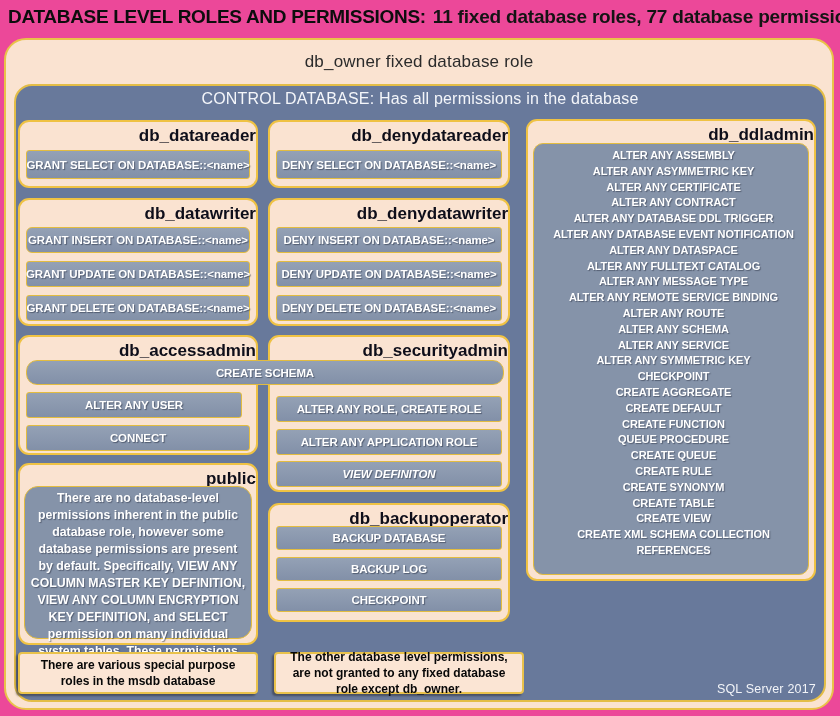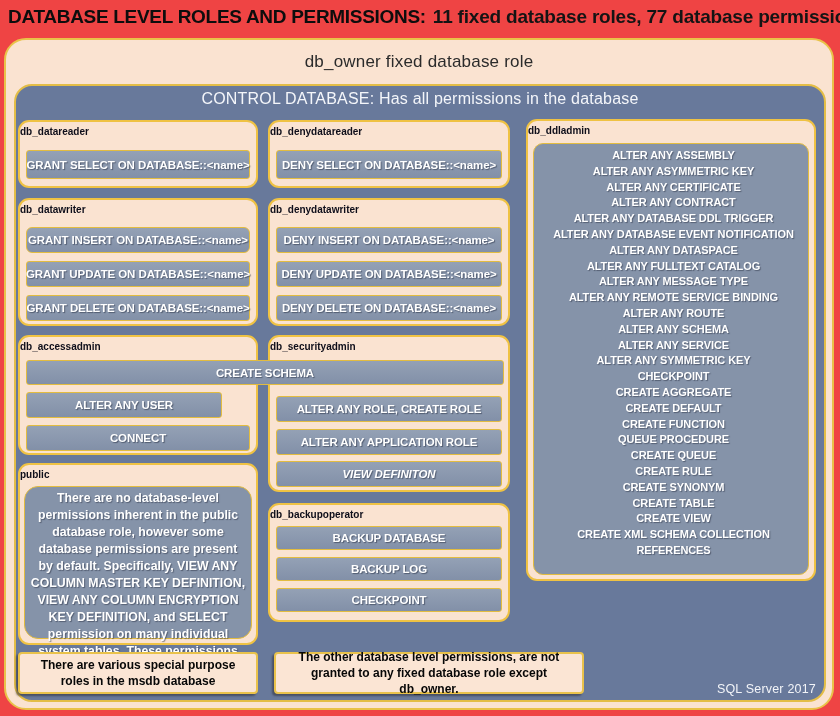--- a/index.html
+++ b/index.html
@@ -1,40 +1,40 @@
 <!DOCTYPE html>
 <html><head>
 <meta charset="utf-8">
 <style>
   * { margin:0; padding:0; box-sizing:border-box; }
   html,body { background:#ffffff; }
   body { font-family:"Liberation Sans", sans-serif; }
-  .canvas { position:relative; width:840px; height:716px; background:#ef4444; overflow:hidden; }
+  .canvas { position:relative; width:840px; height:716px; background:#ec4899; overflow:hidden; }
 
   
   .title-row { position:absolute; left:8px; top:6px; width:828px; display:flex; align-items:baseline; white-space:nowrap; }
   .title-main { font-size:19px; font-weight:700; color:#0d0d0d; letter-spacing:-0.3px; }
   .title-sub  { font-size:19px; font-weight:600; color:#141414; margin-left:7px; letter-spacing:-0.2px; }
 
   
   .outer-box { position:absolute; left:4px; top:38px; width:830px; height:672px;
                background:#fae3d1; border:2px solid #e9c249; border-radius:22px; }
   .db-owner-label { position:absolute; left:4px; top:52px; width:830px; text-align:center;
                     font-size:17px; font-weight:400; color:#2b2b2b; letter-spacing:0.2px; }
 
   
   .inner-slate { position:absolute; left:14px; top:84px; width:812px; height:618px;
                  background:#68799b; border:2px solid #e3bd46; border-radius:18px; }
   .control-header { position:absolute; left:14px; top:90px; width:812px; text-align:center;
                     font-size:16px; color:#f4f6fa; letter-spacing:0.2px; }
 
   
   .peach-box { position:absolute; background:#fae3d1; border:2px solid #efc243; border-radius:11px; }
-  .box-header { position:absolute; left:0; right:0; top:4px; text-align:left;
-                font-size:10px; font-weight:700; color:#0e0e1a; }
+  .box-header { position:absolute; left:0; right:0; top:4px; text-align:right;
+                font-size:17px; font-weight:700; color:#0e0e1a; }
 
   
   .bar { position:absolute; background:linear-gradient(#94a1b5,#8290a8); border:1.5px solid #e2bc40;
          border-radius:3px; color:#ffffff; font-weight:700; font-size:11.5px; letter-spacing:-0.1px;
          display:flex; align-items:center; justify-content:center; white-space:nowrap;
          text-shadow:1px 1px 1px rgba(35,42,60,0.55); }
 
   
   .slate-panel { position:absolute; background:#8593a9; border:1.5px solid #e2bc40; }
   .public-panel { border-radius:14px; color:#ffffff; font-weight:700; font-size:12.3px;
@@ -94,22 +94,22 @@
   <div class="bar" style="left:276px;top:295px;width:226px;height:26px;">DENY DELETE ON DATABASE::&lt;name&gt;</div>
 
   <div class="peach-box" style="left:18px;top:335px;width:240px;height:120px;">
     <div class="box-header">db_accessadmin</div>
   </div>
 
   <div class="peach-box" style="left:268px;top:335px;width:242px;height:157px;">
     <div class="box-header">db_securityadmin</div>
   </div>
 
-  <div class="bar" style="left:26px;top:360px;width:478px;height:25px;">CREATE SCHEMA</div>
-  <div class="bar" style="left:26px;top:392px;width:196px;height:26px;">ALTER ANY USER</div>
+  <div class="bar" style="left:26px;top:360px;width:478px;height:25px;border-radius:11px;">CREATE SCHEMA</div>
+  <div class="bar" style="left:26px;top:392px;width:216px;height:26px;">ALTER ANY USER</div>
   <div class="bar" style="left:26px;top:425px;width:224px;height:26px;">CONNECT</div>
   <div class="bar" style="left:276px;top:396px;width:226px;height:26px;">ALTER ANY ROLE, CREATE ROLE</div>
   <div class="bar" style="left:276px;top:429px;width:226px;height:26px;">ALTER ANY APPLICATION ROLE</div>
   <div class="bar" style="left:276px;top:461px;width:226px;height:26px;font-style:italic;">VIEW DEFINITON</div>
 
   <div class="peach-box" style="left:18px;top:463px;width:240px;height:182px;">
     <div class="box-header">public</div>
   </div>
   <div class="slate-panel public-panel" style="left:24px;top:486px;width:228px;height:153px;">There are no database-level permissions inherent in the public database role, however some database permissions are present by default. Specifically,  VIEW ANY COLUMN MASTER KEY DEFINITION, VIEW ANY COLUMN ENCRYPTION KEY DEFINITION,  and SELECT permission on many individual  system tables. These permissions can be revoked.</div>
 
@@ -146,17 +146,17 @@
       <div class="ddl-item">CREATE QUEUE</div>
       <div class="ddl-item">CREATE RULE</div>
       <div class="ddl-item">CREATE SYNONYM</div>
       <div class="ddl-item">CREATE TABLE</div>
       <div class="ddl-item">CREATE VIEW</div>
       <div class="ddl-item">CREATE XML SCHEMA COLLECTION</div>
       <div class="ddl-item">REFERENCES</div>
     </div>
 
   <div class="note" style="left:18px;top:652px;width:240px;height:42px;">There are various special purpose roles in the msdb database</div>
-  <div class="note" style="left:274px;top:652px;width:310px;height:42px;">The other database level permissions, are not granted to any fixed database role except db_owner.</div>
+  <div class="note" style="left:274px;top:652px;width:250px;height:42px;">The other database level permissions, are not granted to any fixed database role except db_owner.</div>
 
   <div class="watermark">SQL Server 2017</div>
 
 </div>
 
 </body></html>

